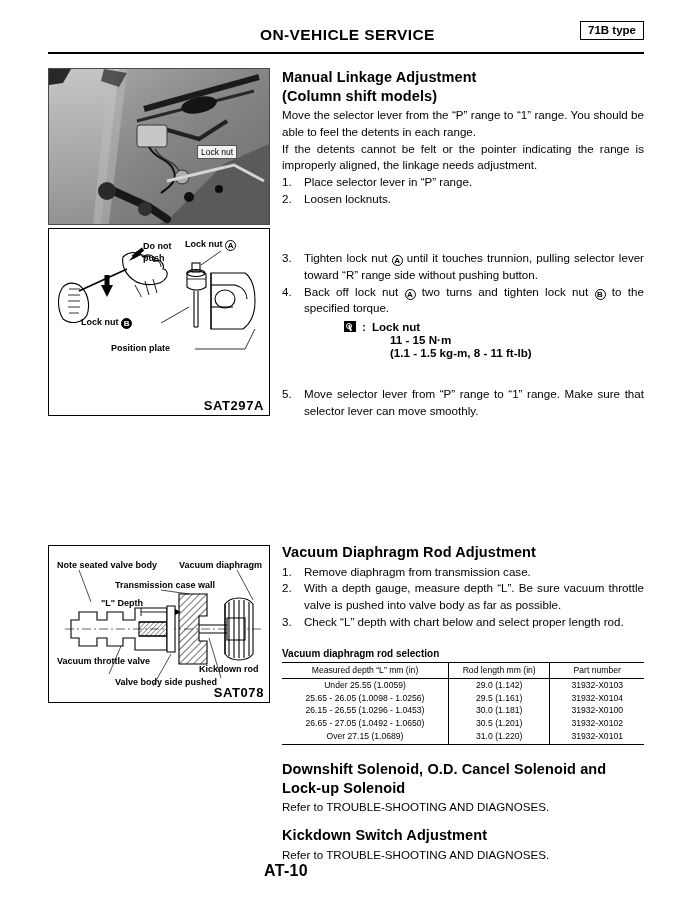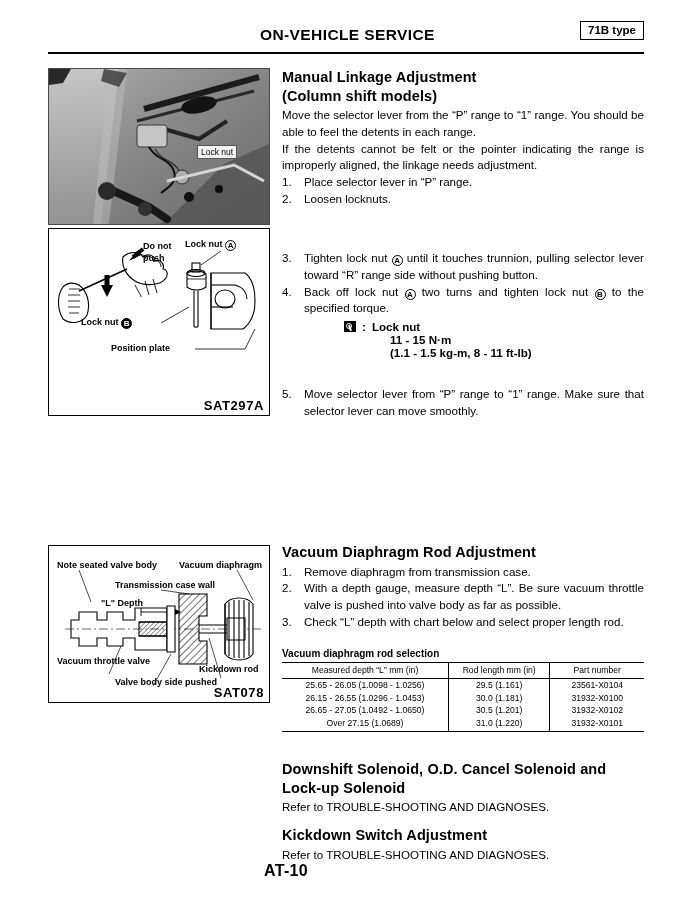--- a/index.html
+++ b/index.html
@@ -381,23 +381,28 @@
     <table class="sel">
       <thead>
         <tr>
           <th style="width:46%;">Measured depth “L”  mm (in)</th>
           <th style="width:28%;" class="divL">Rod length  mm (in)</th>
           <th style="width:26%;" class="divL">Part number</th>
         </tr>
       </thead>
       <tbody>
         <tr>
+          <td>Under 25.55 (1.0059)</td>
+          <td class="divL">29.0 (1.142)</td>
+          <td class="divL">31932-X0103</td>
+        </tr>
+        <tr>
           <td>25.65 - 26.05 (1.0098 - 1.0256)</td>
           <td class="divL">29.5 (1.161)</td>
-          <td class="divL">23561-X0104</td>
+          <td class="divL">31932-X0104</td>
         </tr>
         <tr>
           <td>26.15 - 26.55 (1.0296 - 1.0453)</td>
           <td class="divL">30.0 (1.181)</td>
           <td class="divL">31932-X0100</td>
         </tr>
         <tr>
           <td>26.65 - 27.05 (1.0492 - 1.0650)</td>
           <td class="divL">30.5 (1.201)</td>
           <td class="divL">31932-X0102</td>

